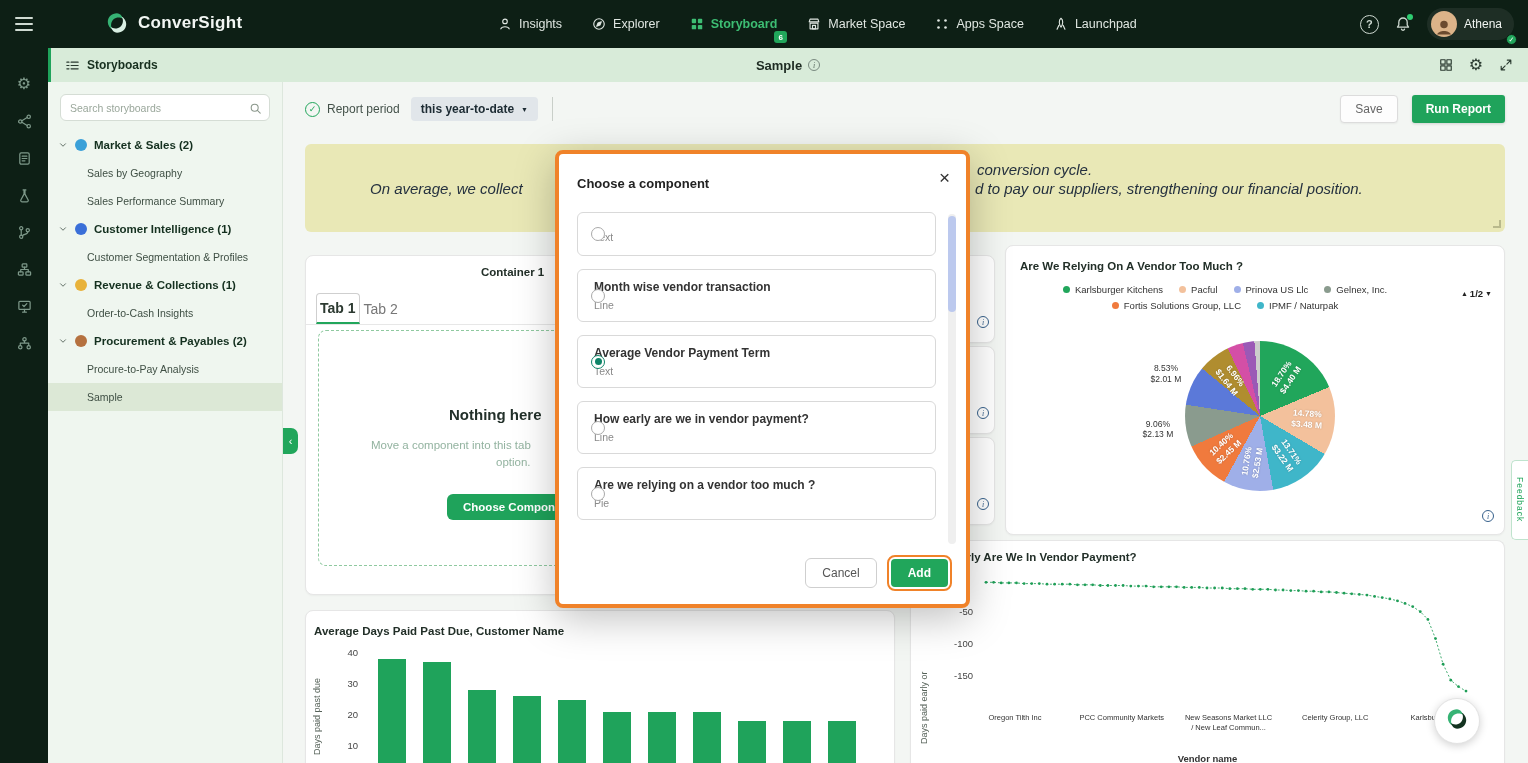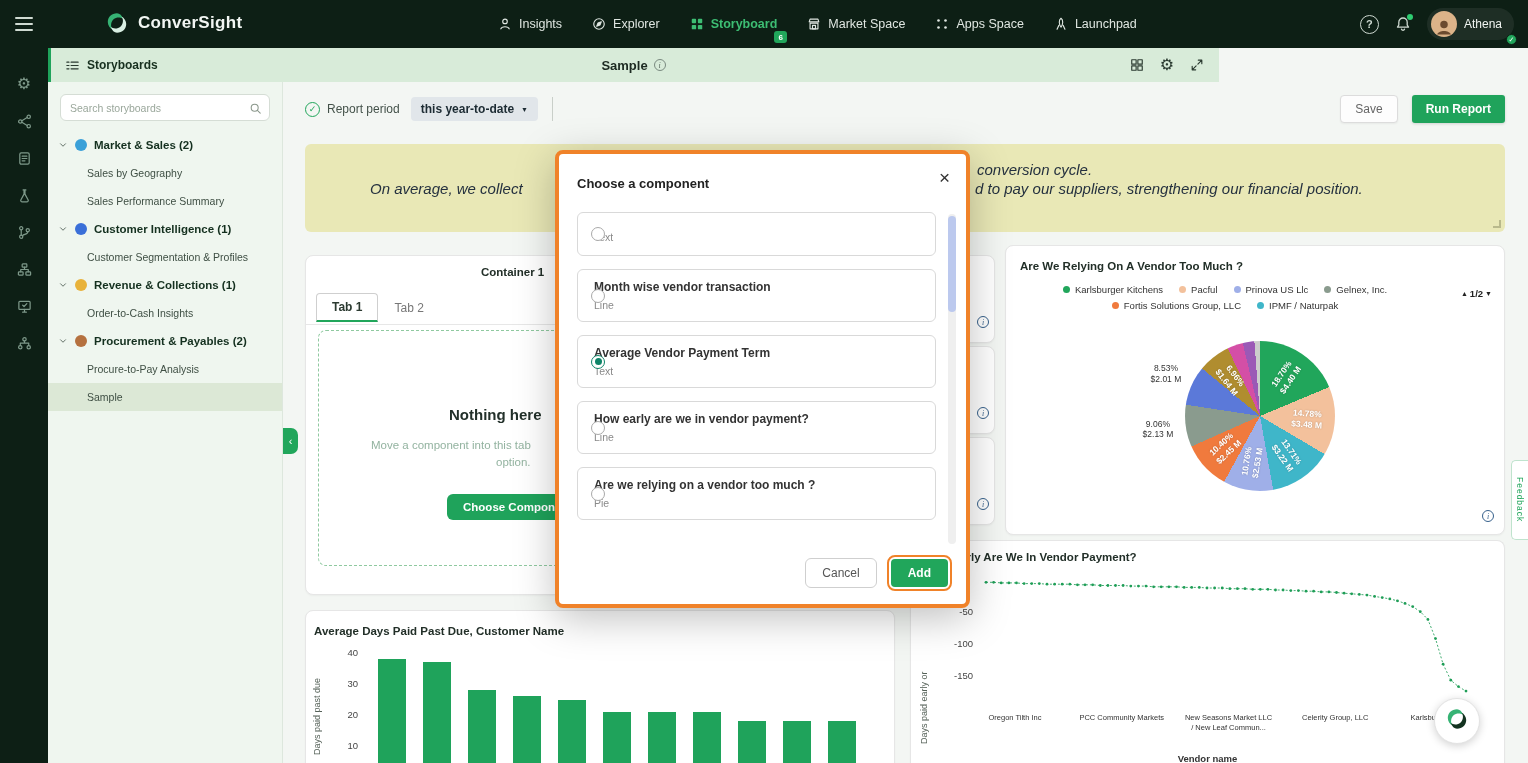--- a/index.html
+++ b/index.html
@@ -30,21 +30,21 @@
   .user-name { color:#f0f4f1; font-size:12px; }
   .user-badge { position:absolute; right:-3px; bottom:-5px; width:11px; height:11px; border-radius:50%; background:#21a65b;
     border:1.5px solid #0d1f15; color:#fff; font-size:7px; display:flex; align-items:center; justify-content:center; }
 
   
   .rail { position:absolute; left:0; top:48px; width:48px; height:715px; background:#0d1f15; z-index:25;
     display:flex; flex-direction:column; align-items:center; padding-top:28px; gap:21px; }
   .rail-ic { color:#7e998a; width:16px; height:16px; display:flex; align-items:center; justify-content:center; cursor:pointer; font-size:15px; line-height:1;}
 
   
-  .subheader { position:absolute; left:48px; top:48px; width:1171px; height:34px; background:#d8ebd9; z-index:20;text-decoration:underline; }
+  .subheader { position:absolute; left:48px; top:48px; width:1480px; height:34px; background:#d8ebd9; z-index:20;text-decoration:underline; }
   .sub-accent { position:absolute; left:0; top:0; width:3px; height:34px; background:#1fa35b; }
   .sub-left { position:absolute; left:16px; top:0; height:34px; display:flex; align-items:center; gap:7px; color:#17301f; }
   .sub-left-label { font-size:12px; font-weight:bold; }
   .sub-title { position:absolute; left:0; right:0; top:0; height:34px; display:flex; align-items:center; justify-content:center; gap:6px; }
   .sub-title-text { font-size:13px; font-weight:bold; color:#1d2a22; }
   .sub-right { position:absolute; right:14px; top:0; height:34px; display:flex; align-items:center; gap:14px; color:#2a3a30; }
   .sub-right .rail-ic { color:#2a3a30; }
   .info-i { display:inline-flex; width:12px; height:12px; border:1px solid #7a8a80; border-radius:50%;
     font-size:8px; align-items:center; justify-content:center; color:#5c6c62; font-style:italic; font-family:"Liberation Serif", serif;}
   .info-i.blue { border-color:#37618c; color:#37618c; }
@@ -85,21 +85,21 @@
   .banner-resize { position:absolute; right:4px; bottom:4px; width:8px; height:8px;
     border-right:2px solid #b9b98c; border-bottom:2px solid #b9b98c; }
 
   .panel { position:absolute; background:#fff; border:1px solid #e6e6e6; border-radius:8px; box-shadow:0 1px 2px rgba(0,0,0,.04); }
   .panel-title { position:absolute; font-size:11.5px; font-weight:bold; color:#222f28; white-space:nowrap; }
 
   
   .container1 { left:22px; top:173px; width:590px; height:340px; }
   .c1-title { left:175px; top:10px; }
   .c1-tabs { position:absolute; left:10px; top:37px; display:flex; align-items:flex-end; }
-  .tab { padding:6px 15px; font-size:12px; color:#777; cursor:pointer; border:1px solid transparent; }
+  .tab { padding:6px 3px; font-size:14px; color:#777; cursor:pointer; border:1px solid transparent; }
   .tab.active { background:#fff; border:1px solid #cfcfcf; border-bottom:2px solid #21a65b; border-radius:4px 4px 0 0; color:#2c3a31; font-weight:bold;}
   .c1-tabline { position:absolute; left:0; right:0; top:68px; height:1px; background:#e7e7e7; }
   .c1-dashed { position:absolute; left:12px; top:74px; right:12px; bottom:28px; border:1.5px dashed #8fc9a0; border-radius:8px; }
   .c1-empty-title { position:absolute; left:143px; top:150px; font-size:15px; font-weight:bold; color:#22302a; }
   .c1-empty-l1 { position:absolute; left:65px; top:183px; font-size:11.5px; color:#93b3a0; white-space:nowrap;}
   .c1-empty-l2 { position:absolute; left:190px; top:200px; font-size:11.5px; color:#93b3a0; }
   .c1-choose { position:absolute; left:141px; top:238px; background:#1fa35b; color:#fff; border:none; border-radius:6px;
     padding:7px 16px; font-size:11.5px; font-weight:bold; cursor:pointer; white-space:nowrap; font-family:inherit;}
 
   

